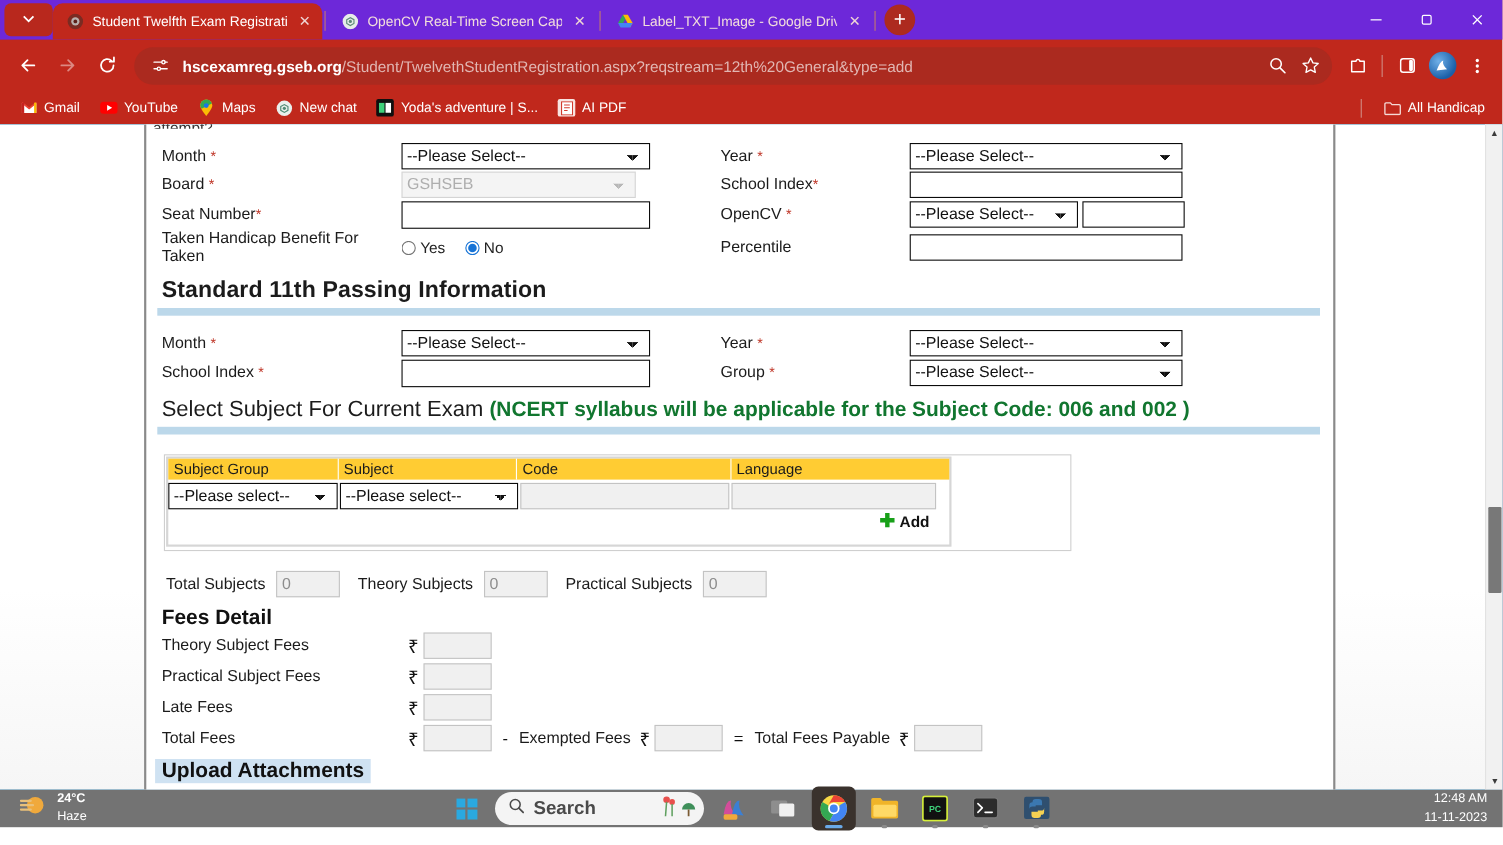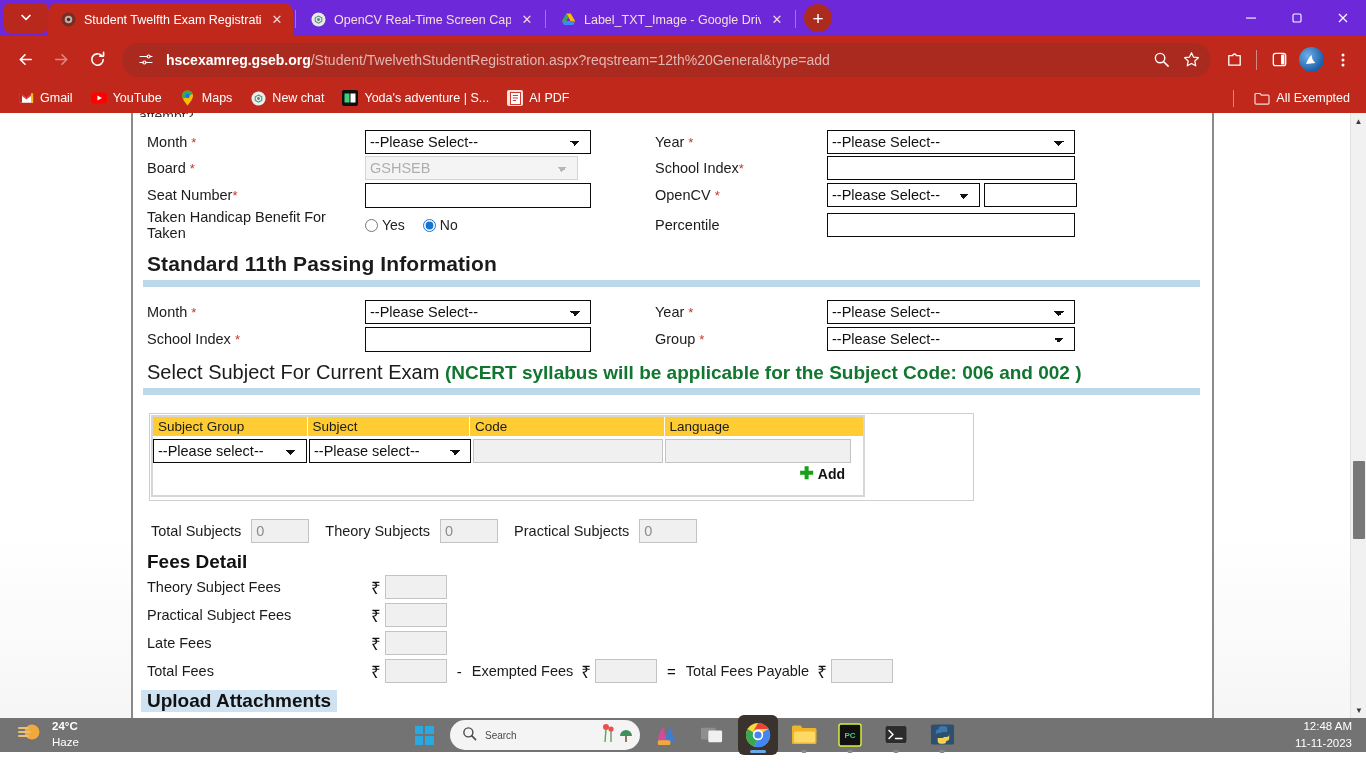--- a/index.html
+++ b/index.html
@@ -212,21 +212,21 @@
   .weather-txt { font-size: 11.5px; color: #fff; line-height: 1.35; }
   .weather-txt b { font-weight: bold; display: block; }
   .tb-center { position: absolute; left: 404px; display: flex; align-items: center; gap: 6px; }
   .start-btn { width: 40px; height: 40px; display: flex; align-items: center; justify-content: center; cursor: pointer; }
   .win-logo { width: 19px; height: 19px; display: grid; grid-template-columns: 1fr 1fr; grid-template-rows: 1fr 1fr; gap: 2px; }
   .win-logo i { background: #2aa9e0; display: block; }
   .search-pill {
     width: 190px; height: 30px; background: #f4f4f4; border-radius: 16px;
     display: flex; align-items: center; padding: 0 6px 0 12px; gap: 8px; cursor: text;
   }
-  .search-pill .stxt { font-size: 10px; color: #4a4a4a; flex: 1 1 auto; }
+  .search-pill .stxt { font-size: 17px; color: #4a4a4a; flex: 1 1 auto; font-weight: bold; }
   .tb-app { width: 40px; height: 40px; display: flex; align-items: center; justify-content: center; position: relative; border-radius: 6px; cursor: pointer; }
   .tb-app.active { background: #3a322d; }
   .tb-app .dot { position: absolute; bottom: 2px; left: 50%; transform: translateX(-50%); width: 5px; height: 3px; border-radius: 2px; background: #8b8b8b; }
   .tb-app.active .dot { width: 16px; background: #6aa9e8; }
   .tb-clock { position: absolute; right: 14px; text-align: right; font-size: 11.5px; color: #fff; line-height: 1.45; cursor: pointer; }
 </style>
 </head>
 <body>
 
 <div class="browser">
@@ -427,21 +427,21 @@
     </div>
 
     <div class="bm-right">
       <div class="bm-sep"></div>
       <div class="bm">
         <span class="bm-ico">
           <svg width="16" height="13" viewBox="0 0 16 13">
               <path d="M1 2.5 a1 1 0 0 1 1-1 h4 l1.4 1.6 H14 a1 1 0 0 1 1 1 v7 a1 1 0 0 1 -1 1 H2 a1 1 0 0 1 -1 -1 Z" fill="none" stroke="#f5d9d6" stroke-width="1.2" stroke-linejoin="round"></path>
             </svg>
         </span>
-        <span>All Exempted</span>
+        <span>All Handicap</span>
       </div>
     </div>
   </div>
 
   <div class="viewport">
     <div class="page-bg"></div>
 
     <div class="content-frame">
       <div class="content-inner">
 

